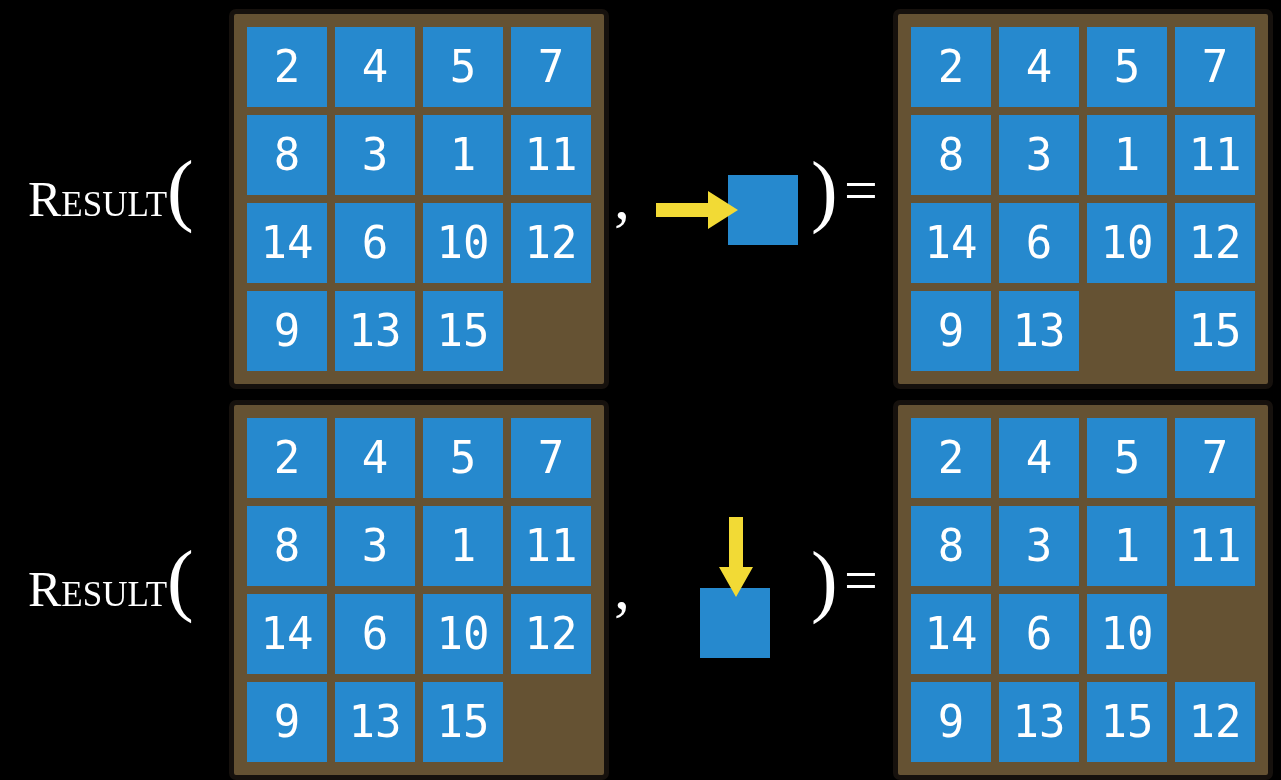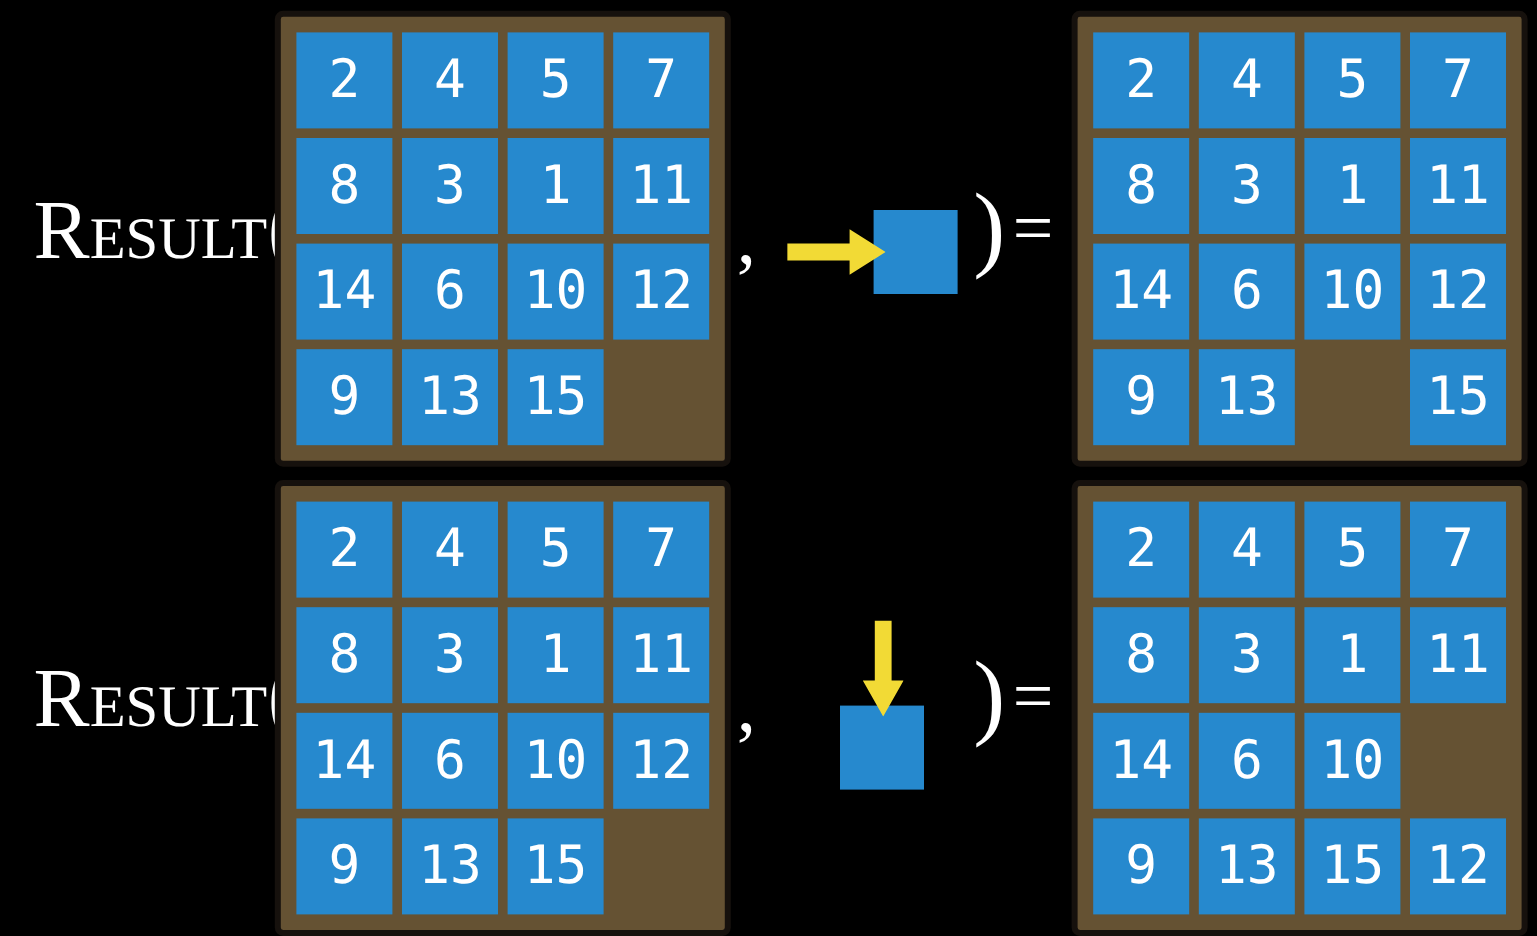--- a/index.html
+++ b/index.html
@@ -51,21 +51,21 @@
   }
 
   
   .mathtext {
     position: absolute;
     color: #ffffff;
     white-space: nowrap;
     line-height: 1;
   }
   .fn {
-    font-size: 70px;
+    font-size: 50px;
     font-variant: small-caps;
     letter-spacing: 0px;
   }
   .paren {
     font-size: 80px;
     font-weight: 400;
   }
   .comma {
     font-size: 64px;
   }

